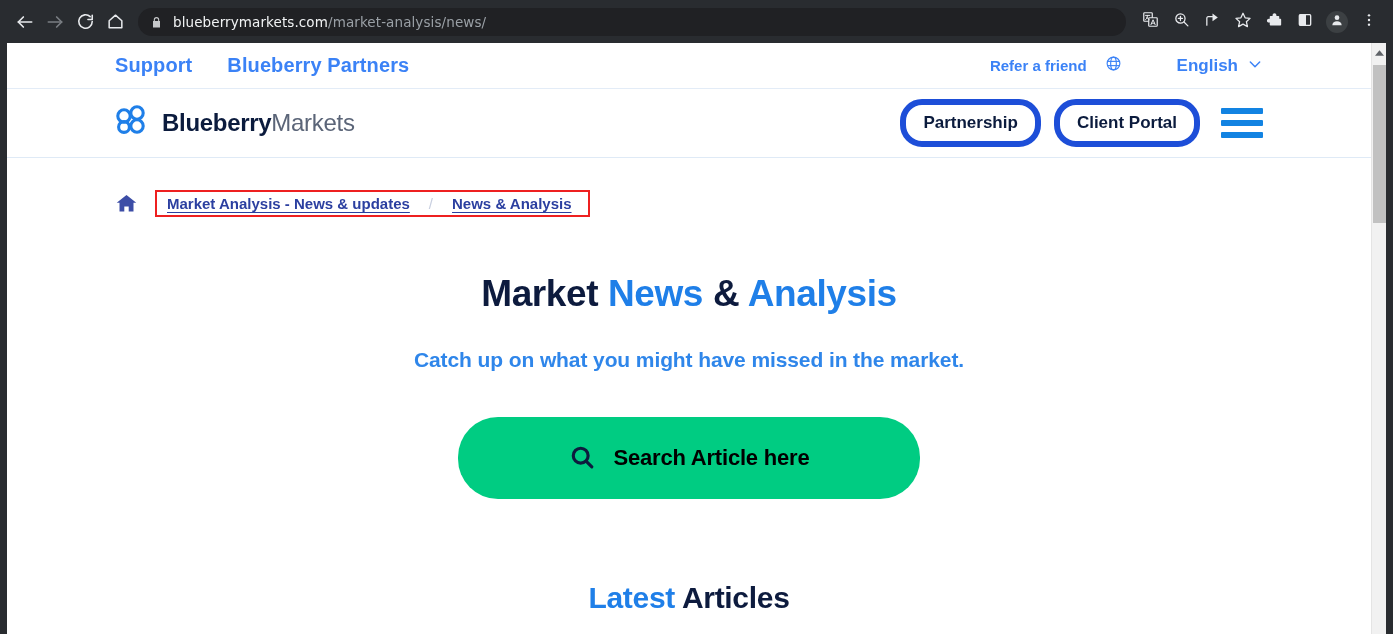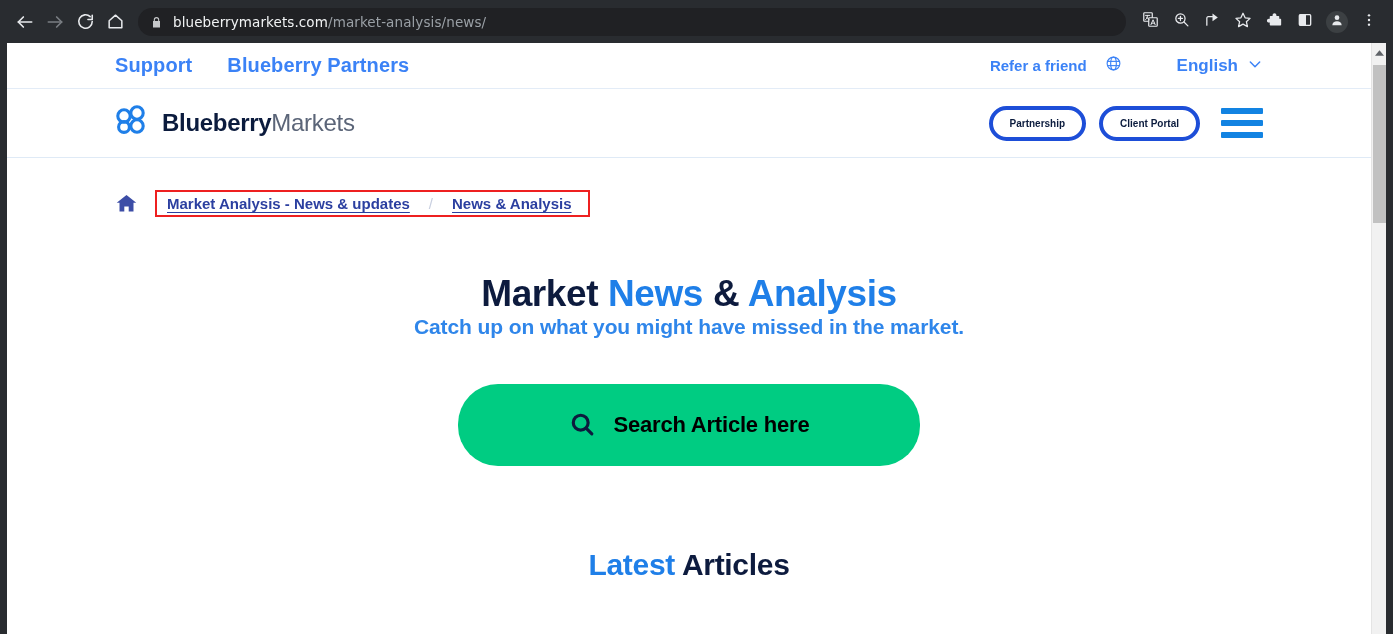--- a/index.html
+++ b/index.html
@@ -112,25 +112,25 @@
     border-bottom: 1px solid #dfeaf6;
     background:#fff;
   }
   .brand { display:flex; align-items:center; gap: 11px; cursor:pointer; }
   .brand-text { font-size: 24px; letter-spacing: -0.3px; white-space: nowrap; }
   .brand-b { color:#0b1b3d; font-weight: 700; }
   .brand-m { color:#5b6578; font-weight: 400; }
 
   .header-right { margin-left:auto; display:flex; align-items:center; gap: 13px; }
   .pill-btn {
-    border: 4px solid #1d4ed8;
+    border: 6px solid #1d4ed8;
     border-radius: 22px;
     color: #0b1b3d;
     background: #fff;
-    font-size: 10px; font-weight: 700;
+    font-size: 17px; font-weight: 700;
     padding: 8px 17px;
     cursor: pointer; white-space: nowrap;
     font-family:"Liberation Sans", sans-serif;
   }
   .hamburger { width: 42px; display:flex; flex-direction:column; gap:6px; cursor:pointer; margin-left: 8px; }
   .hamburger span { display:block; height:6px; background:#1283e2; border-radius:1px; }
 
   
   .breadcrumb-row {
     display:flex; align-items:center; gap: 0;
@@ -154,20 +154,21 @@
   .hero { text-align:center; }
   .hero-title {
     margin-top: 57px;
     font-size: 37px; font-weight: 700; letter-spacing: -0.4px;
     line-height: 1.1;
   }
   .t-dark { color:#0d1b3e; }
   .t-blue { color:#1f7fe8; }
 
   .hero-sub {
+    margin-top: 33px;
     font-size: 21px; font-weight: 700; color:#2f86ea;
     letter-spacing: -0.1px;
   }
 
   .search-wrap { margin-top: 45px; display:flex; justify-content:center; }
   .search-btn {
     background:#00cc82;
     border:none; border-radius: 40px;
     width: 462px; height: 82px;
     display:flex; align-items:center; justify-content:center; gap: 18px;

